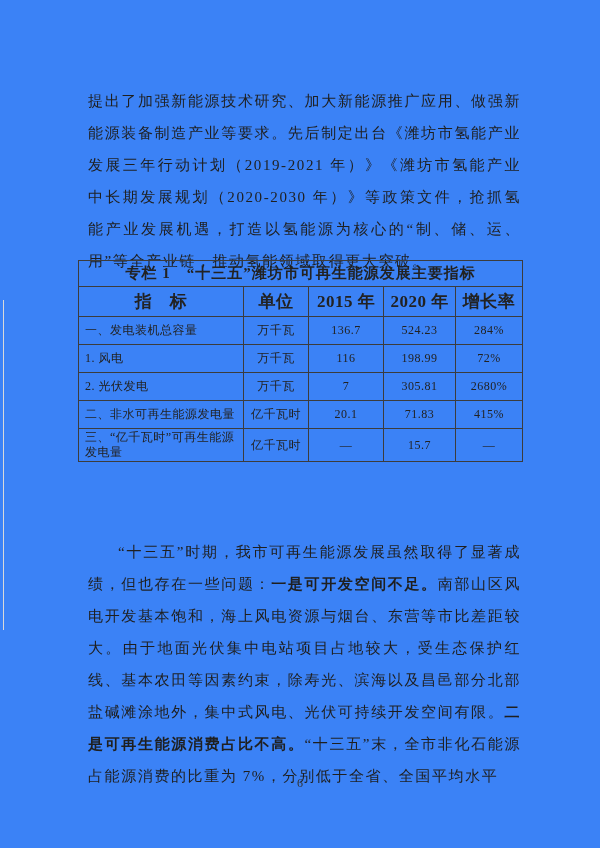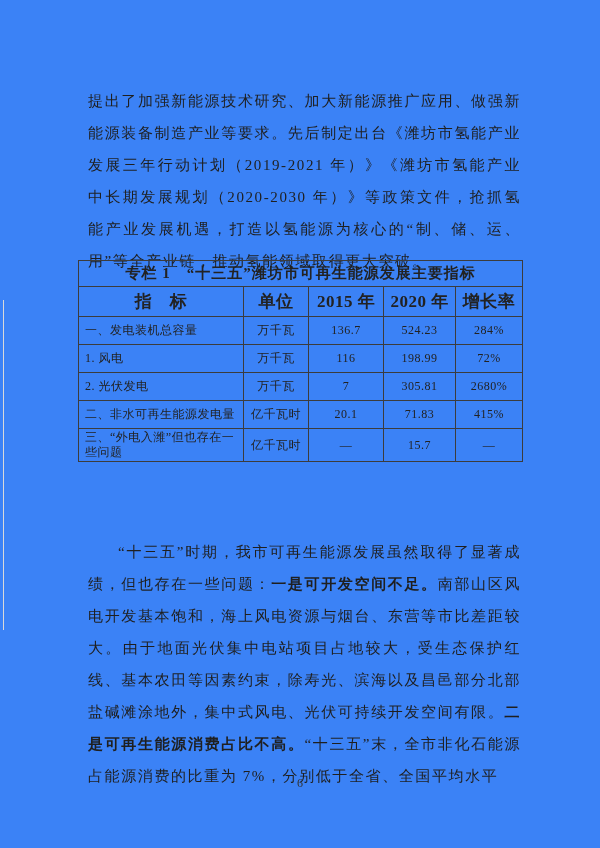--- a/index.html
+++ b/index.html
@@ -145,21 +145,21 @@
           <td>2680%</td>
         </tr>
         <tr>
           <td class="c-left">二、非水可再生能源发电量</td>
           <td>亿千瓦时</td>
           <td>20.1</td>
           <td>71.83</td>
           <td>415%</td>
         </tr>
         <tr>
-          <td class="c-left">三、“外电入潍”但也存在一些问题</td>
+          <td class="c-left">三、“亿千瓦时”可再生能源发电量</td>
           <td>亿千瓦时</td>
           <td>—</td>
           <td>15.7</td>
           <td>—</td>
         </tr>
       </tbody>
   </table>
 
   <p class="para" id="para2"><span>“十三五”时期，我市可再生能源发展虽然取得了显著成绩，但也存在一些问题：</span><span class="bold">一是可开发空间不足。</span><span>南部山区风电开发基本饱和，海上风电资源与烟台、东营等市比差距较大。由于地面光伏集中电站项目占地较大，受生态保护红线、基本农田等因素约束，除寿光、滨海以及昌邑部分北部盐碱滩涂地外，集中式风电、光伏可持续开发空间有限。</span><span class="bold">二是可再生能源消费占比不高。</span><span>“十三五”末，全市非化石能源占能源消费的比重为 7%，分别低于全省、全国平均水平</span></p>
 

